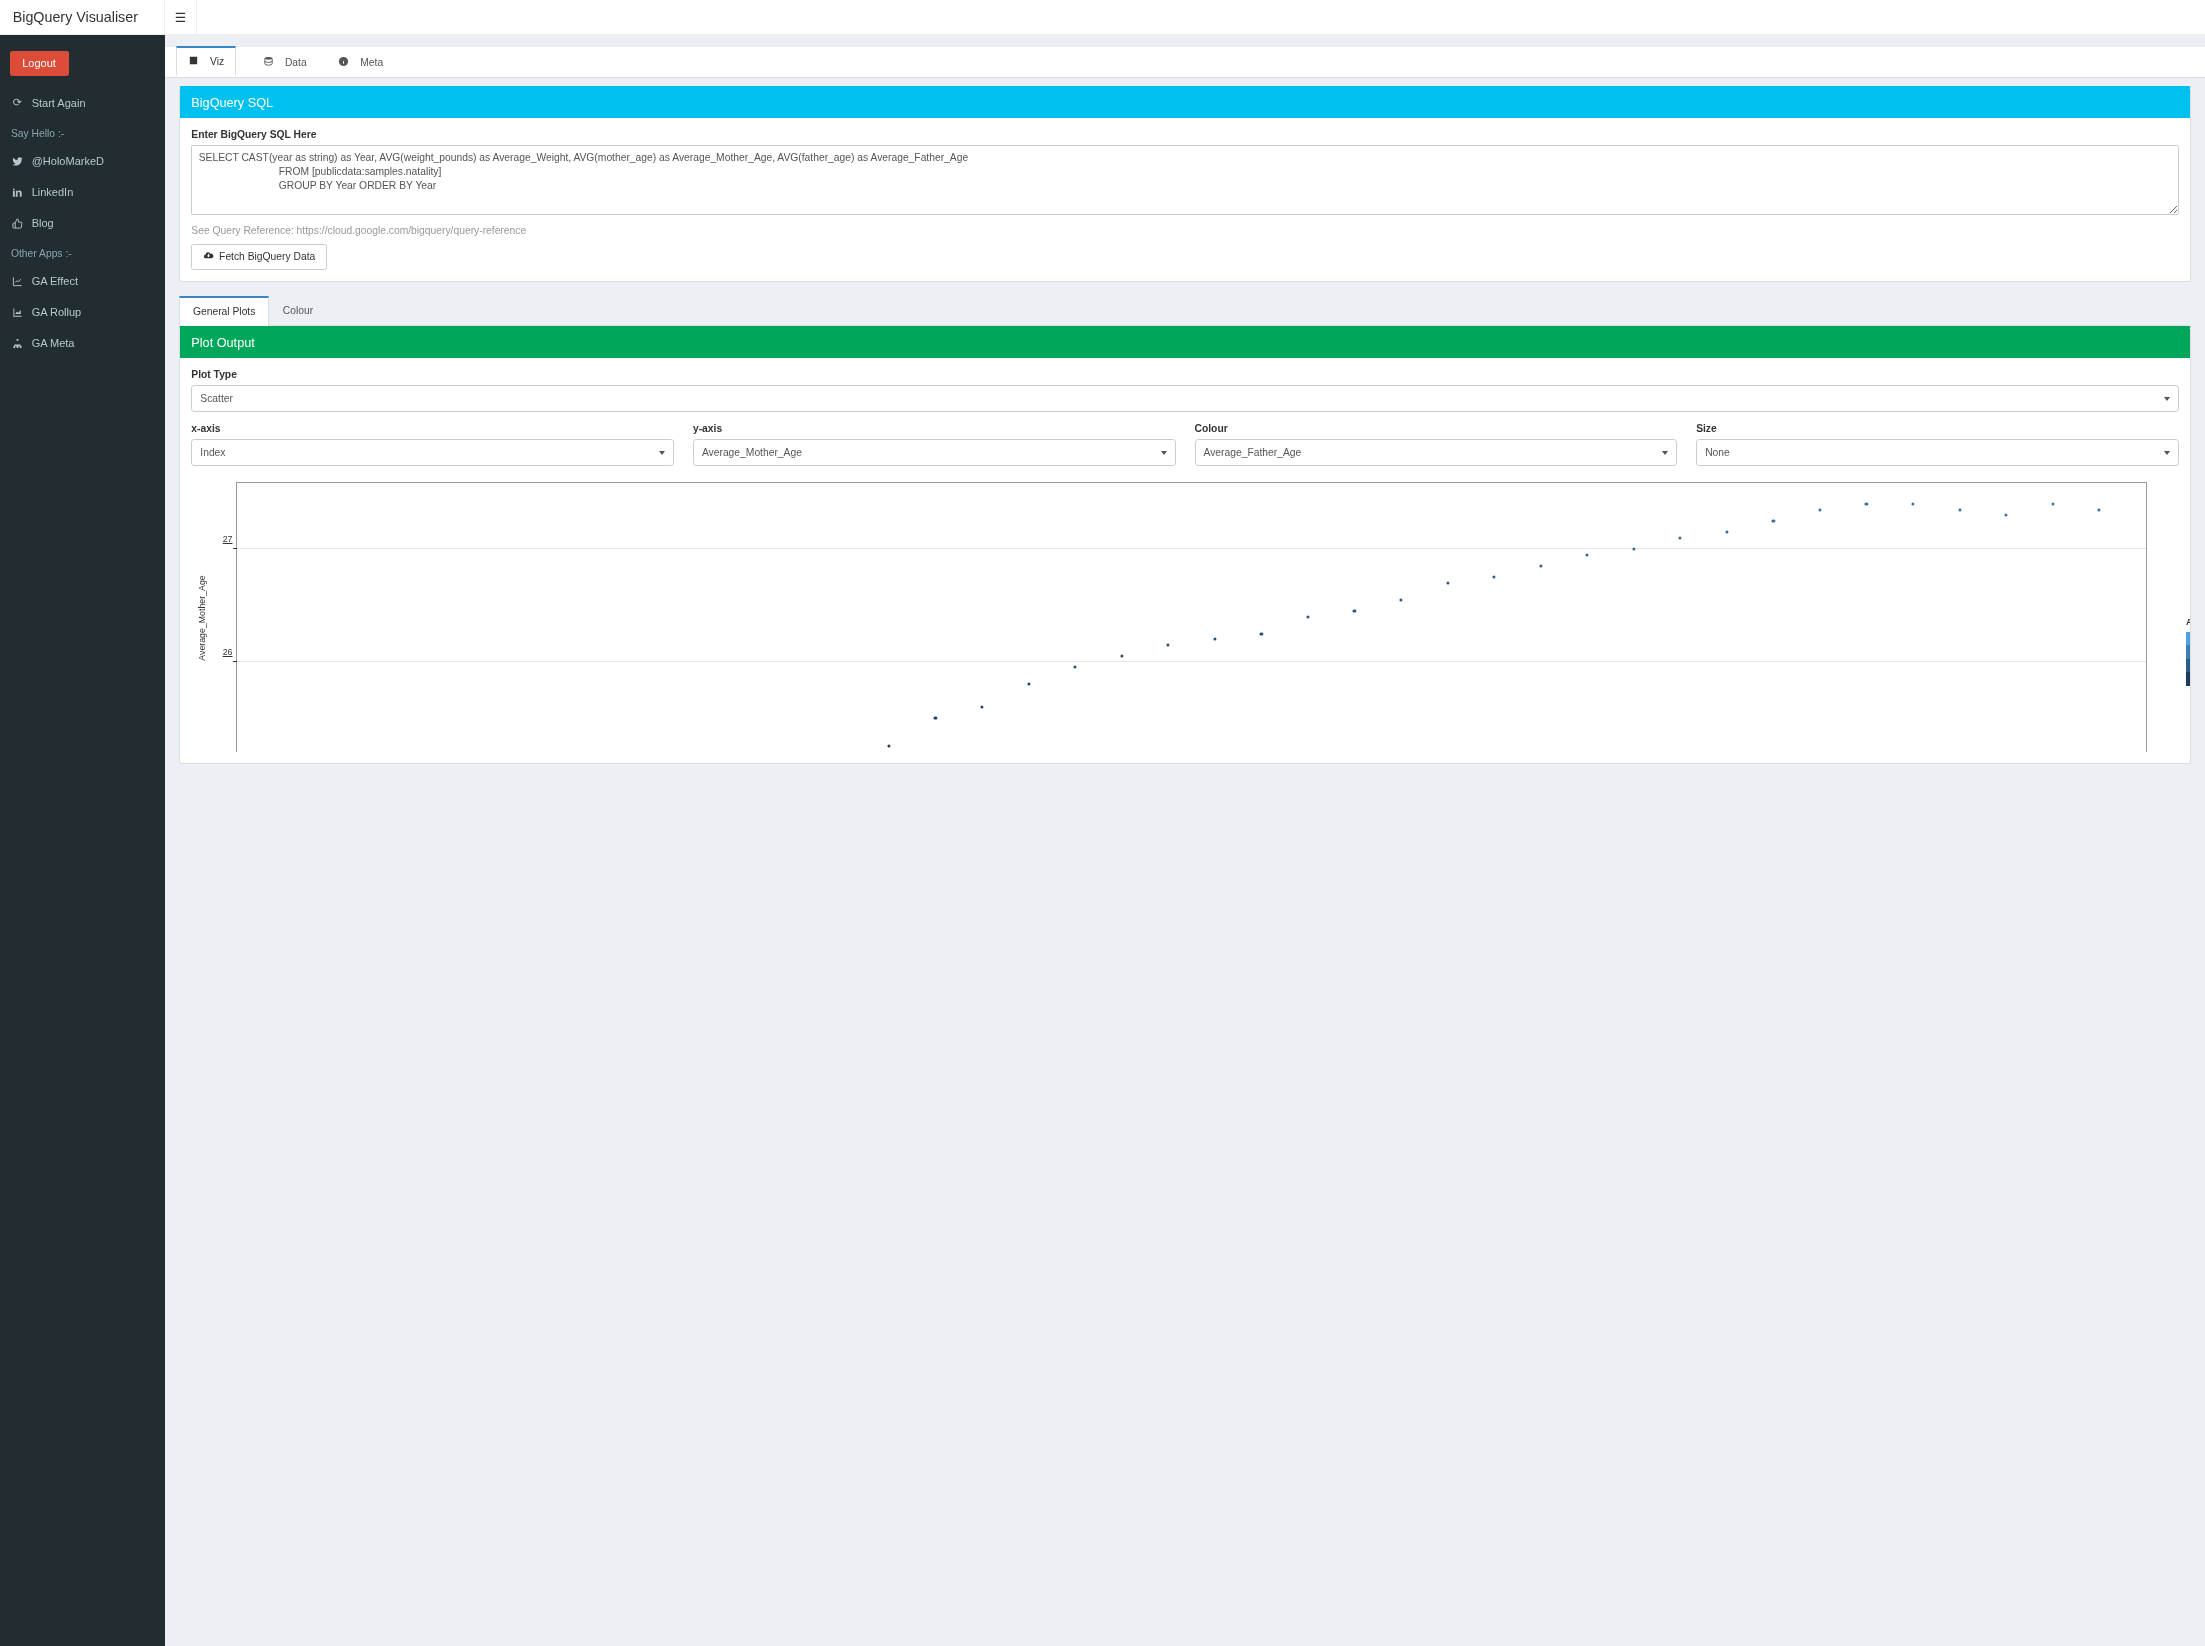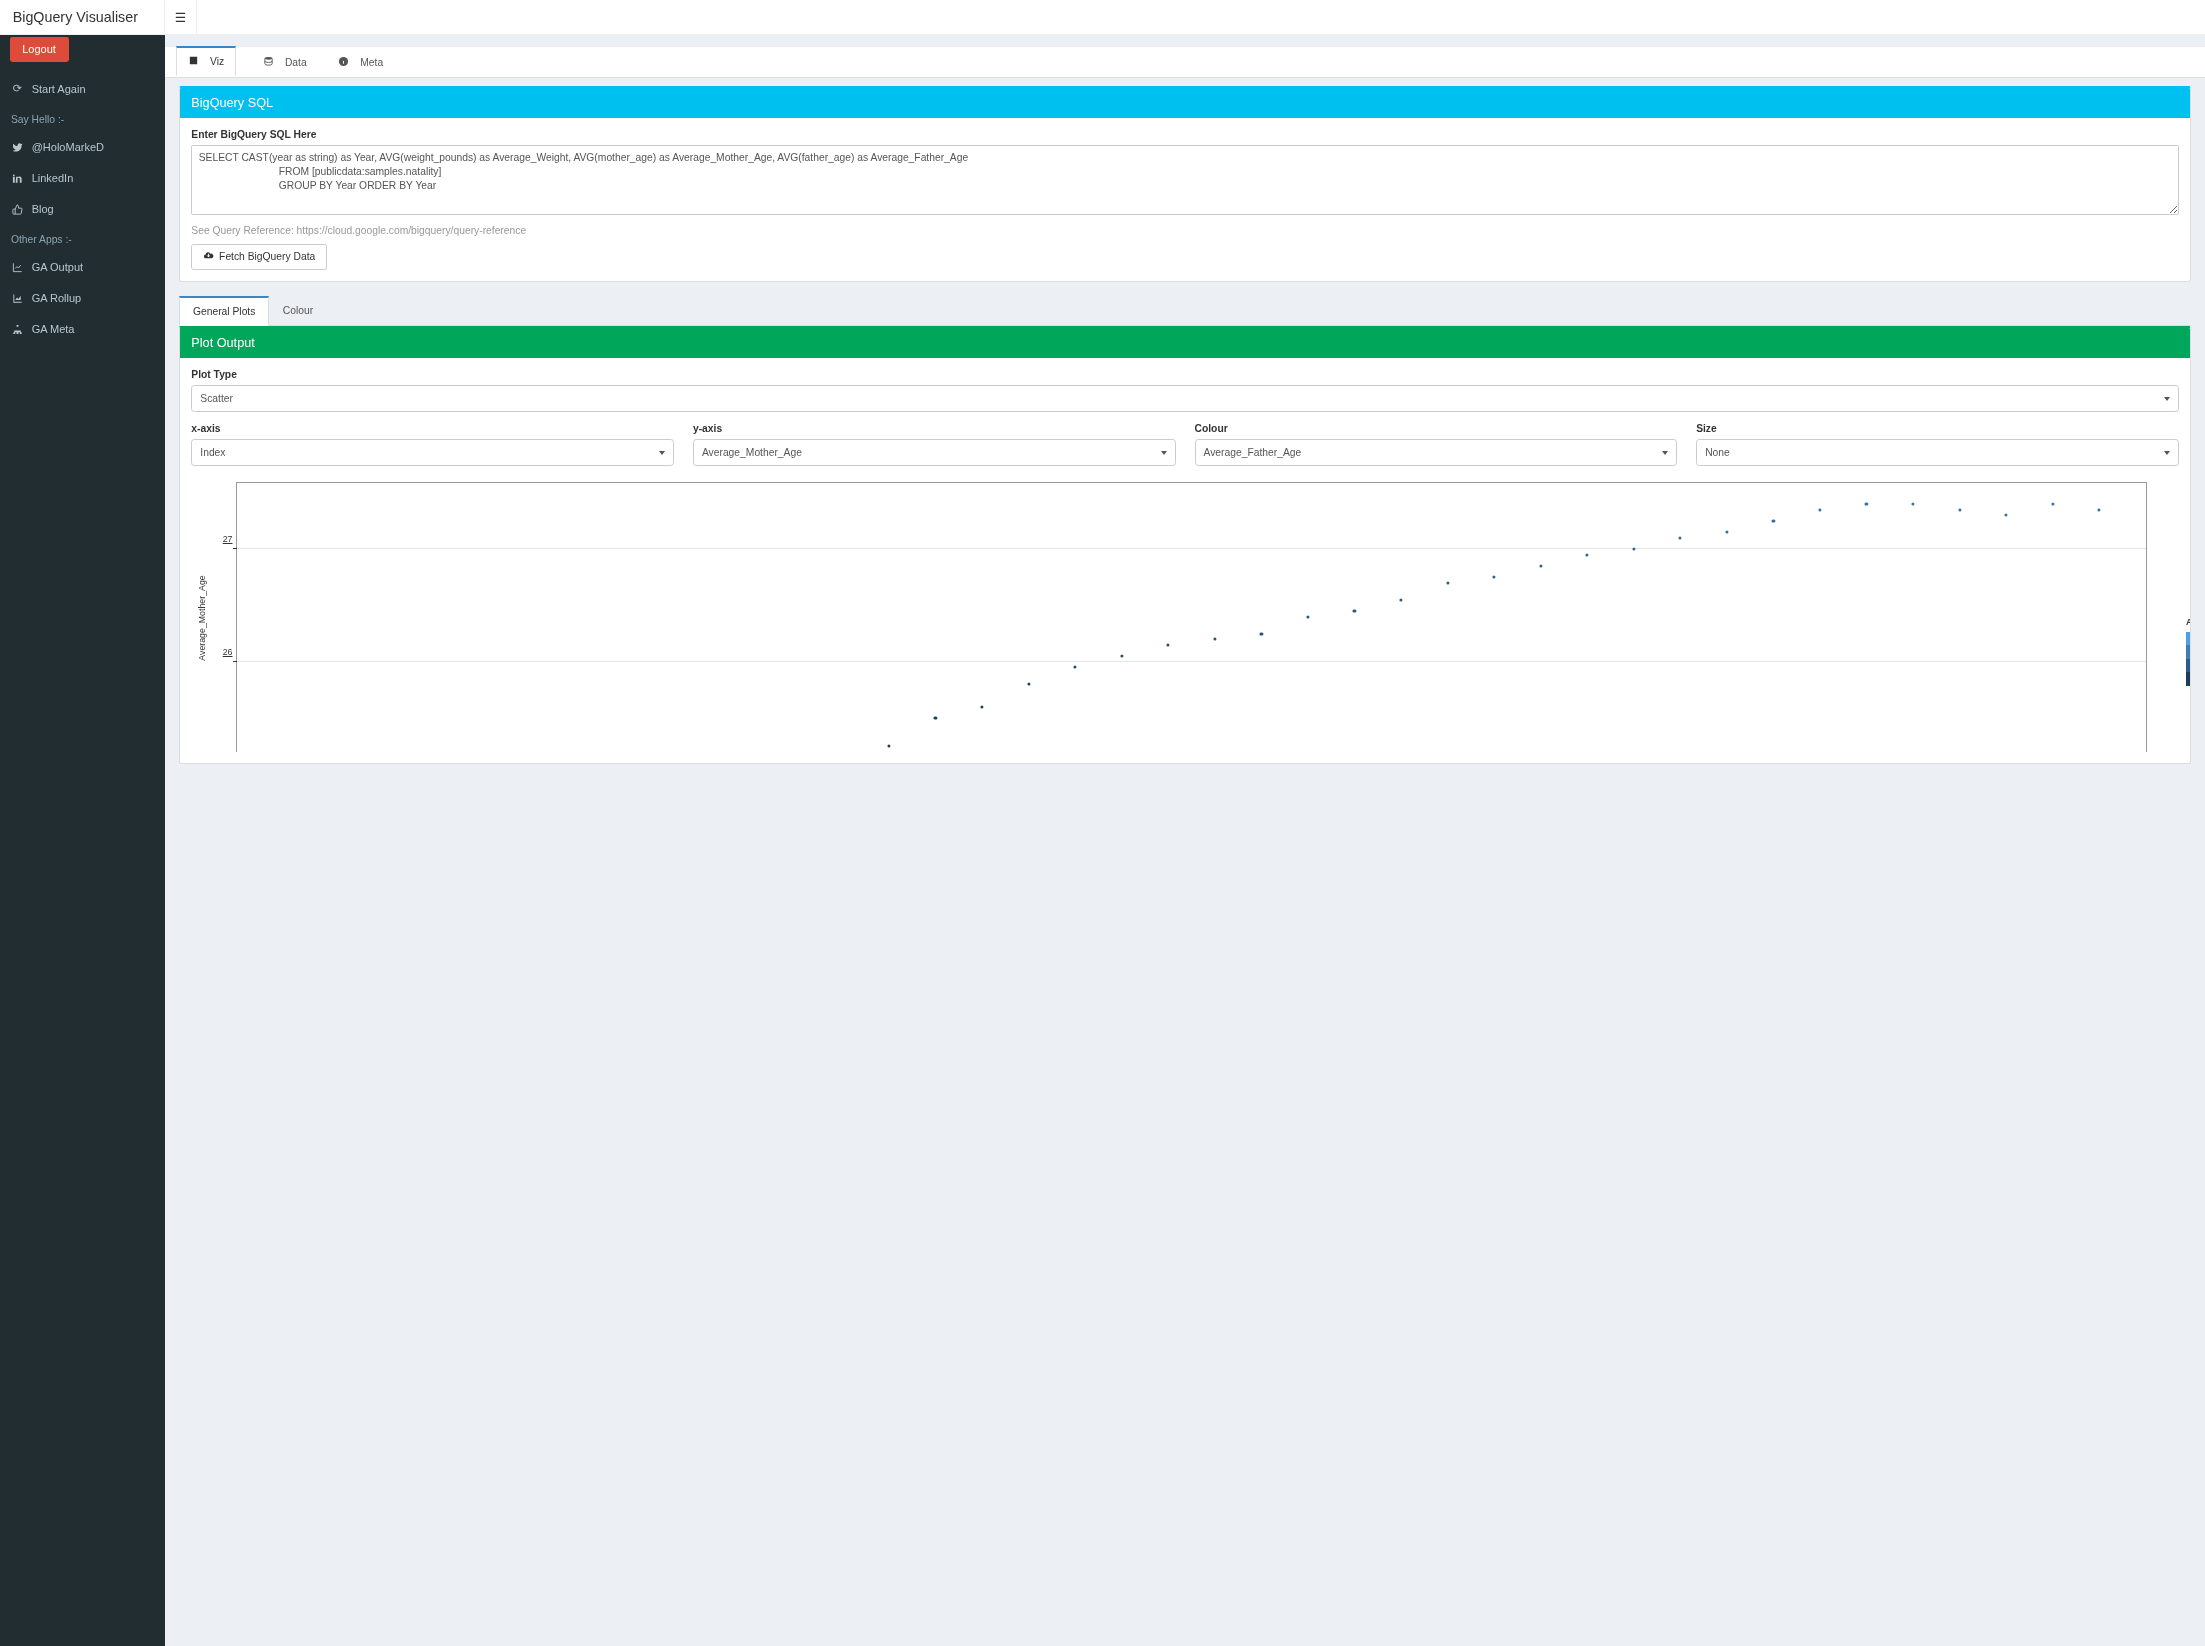--- a/index.html
+++ b/index.html
@@ -1,21 +1,21 @@
 <!DOCTYPE html>
 <html style="font-size:12.7px"><head>
 <meta charset="utf-8">
 <style>
 * { box-sizing: border-box; margin: 0; padding: 0; }
 body { font-family: -apple-system, BlinkMacSystemFont, "Segoe UI", "Helvetica Neue", Arial, sans-serif; font-size: 11px; color: #333; background: #ecf0f5; }
 .topbar { display: flex; align-items: stretch; height: 35px; background: #fff; border-bottom: 0.8px solid #eee; position: fixed; top: 0; left: 0; right: 0; z-index: 10; }
 .brand { width: 165px; padding: 0 12.7px; display: flex; align-items: center; font-size: 14.3px; font-weight: 400; color: #333; border-right: 0.8px solid #eee; background: #fff; }
 .hamburger-wrap { width: 32px; display: flex; align-items: center; justify-content: center; border-right: 0.8px solid #eee; }
 .hamburger { font-size: 12.7px; cursor: pointer; color: #333; }
-.sidebar { position: fixed; top: 21px; left: 0; width: 165px; bottom: 0; background: #222d32; color: #b8c7ce; padding-top: 8px; }
+.sidebar { position: fixed; top: 35px; left: 0; width: 165px; bottom: 0; background: #222d32; color: #b8c7ce; padding-top: 8px; }
 .logout-btn { margin: 8px 9.5px 11px; background: #dd4b39; color: #fff; border: none; padding: 6.4px 12.7px; border-radius: 2.4px; cursor: pointer; font-size: 11px; }
 .side-item { display: flex; align-items: center; gap: 8px; padding: 9.5px 11px; font-size: 11px; cursor: pointer; color: #b8c7ce; }
 .side-section { padding: 9.5px 11px 6.4px; font-size: 10.3px; color: #8aa4af; }
 .icon { width: 12.7px; display: inline-flex; justify-content: center; font-size: 11px; }
 .content { margin-left: 165px; margin-top: 35px; padding: 11px 14.3px 0 14.3px; }
 .tabs { display: flex; gap: 22px; border-bottom: 0.8px solid #ddd; background: #fff; padding-left: 11px; height: 32px; align-items: stretch; margin: 0 -14.3px 8px; border-top: 0.8px solid #eee; }
 .tab { display: flex; align-items: center; gap: 11px; padding: 0 4.8px; font-size: 10.3px; cursor: pointer; color: #555; height: 100%; border-top: 2.4px solid transparent; margin-top: -0.8px; }
 .tab.active { color: #333; border-top: 2.4px solid #3a86c6; border-left: 0.8px solid #ddd; border-right: 0.8px solid #ddd; border-bottom: 0.8px solid #fff; margin-bottom: -0.8px; padding: 0 11px; background: #fff; }
 .panel { border: 0.8px solid #ddd; border-radius: 2.4px; overflow: hidden; margin-bottom: 14.3px; background: #fff; }
 .panel-head-blue { background: #00c0ef; color: #fff; padding: 8px 11px; font-size: 12.7px; font-weight: 400; }
@@ -94,21 +94,21 @@
   </div>
 
   <div class="side-section">Other Apps :-</div>
 
   <div class="side-item">
     <span class="icon">
       <svg width="11" height="11" viewBox="0 0 24 24" fill="none" stroke="currentColor" stroke-width="2">
           <path d="M3 3v18h18M7 14l4-4 3 3 5-6"></path>
         </svg>
     </span>
-    <span>GA Output</span>
+    <span>GA Effect</span>
   </div>
   <div class="side-item">
     <span class="icon">
       <svg width="11" height="11" viewBox="0 0 24 24" fill="currentColor">
           <path d="M3 3v18h18v-2H5V3zm4 12l4-5 3 3 5-7v9z"></path>
         </svg>
     </span>
     <span>GA Rollup</span>
   </div>
   <div class="side-item">

